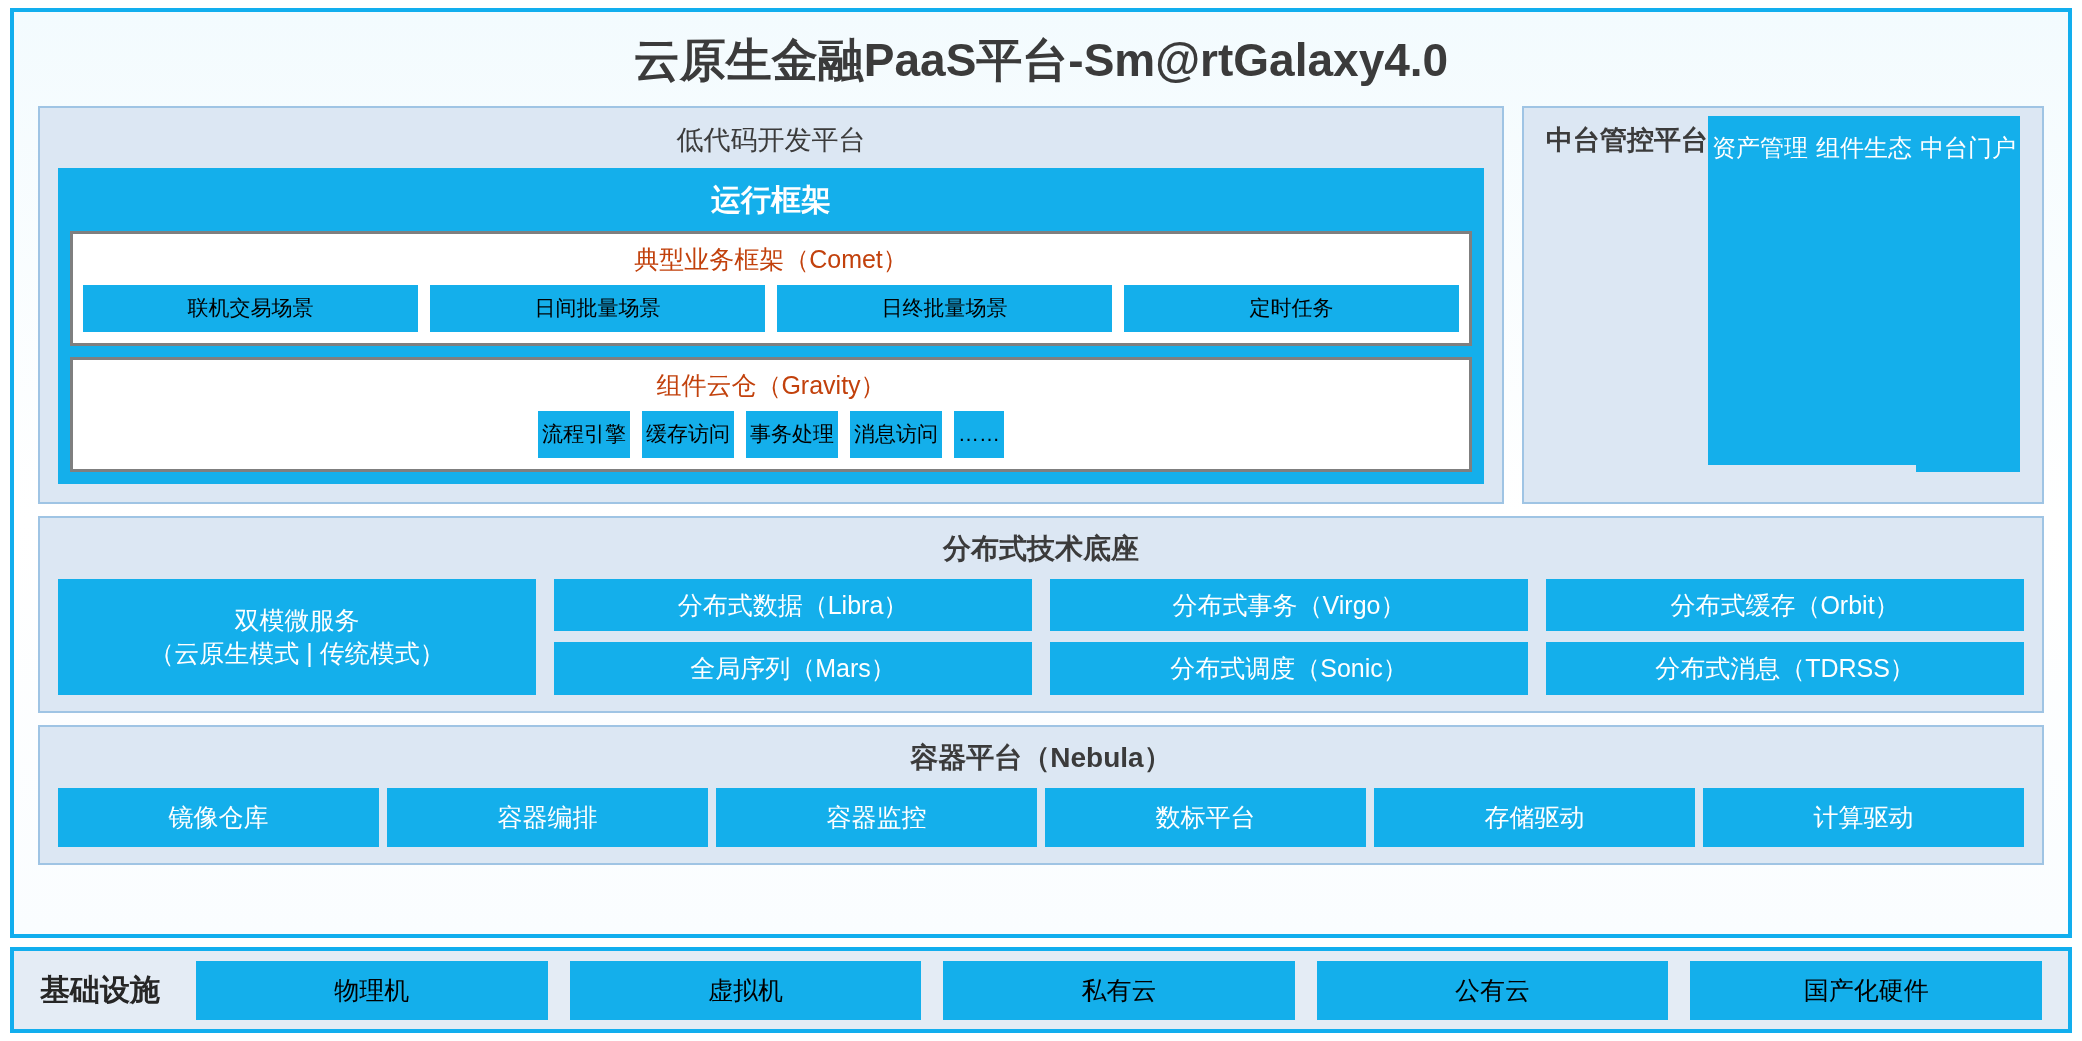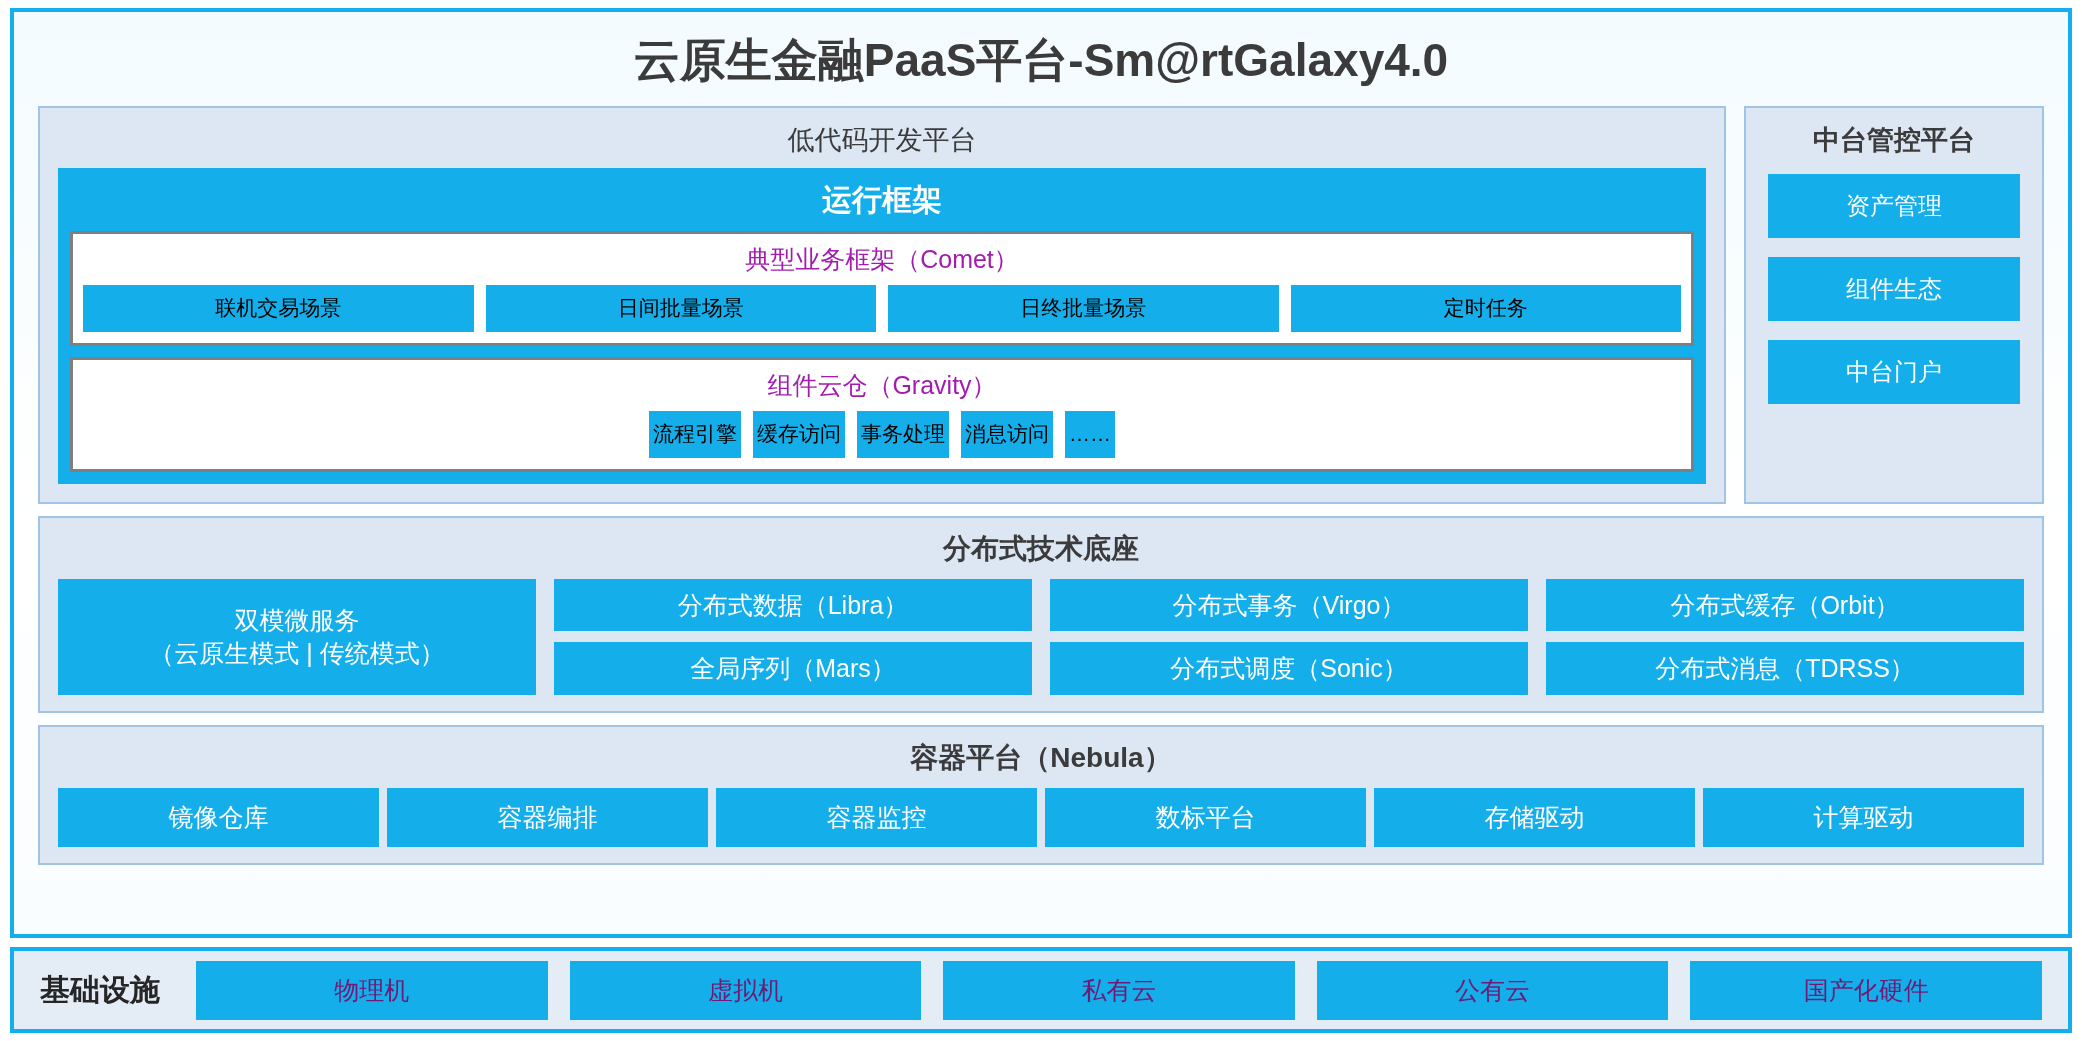--- a/index.html
+++ b/index.html
@@ -89,21 +89,21 @@
     background:#ffffff;
     border:3px solid #7f7f7f;
     box-sizing:border-box;
     padding:7px 10px 11px 10px;
     display:flex;flex-direction:column;
   }
   .whitecard + .whitecard{margin-top:11px;align-items:center;}
   .card-title{
     text-align:center;
     font-size:25px;
-    color:#a21caf;
+    color:#c2410c;
     padding:2px 0 9px 0;
     white-space:nowrap;
   }
   .chip-row{display:flex;gap:12px;}
   .chip{
     flex:1 1 0;
     background:#14AFEB;
     color:#000000;
     font-size:21px;
     text-align:center;
@@ -127,21 +127,21 @@
     white-space:nowrap;
   }
 
   .runtime{flex:1 1 62%;}
   .devplat{flex:1 1 38%;}
 
   
   .mgmt{
     flex:0 0 300px;
     padding:8px 22px 18px 22px;
-    display:flex;flex-direction:column;
+    display:flex;
   }
   .mgmt .section-title{font-size:27px;font-weight:700;padding-bottom:16px;}
   .mgmt-item{
     background:#14AFEB;color:#fff;
     font-size:24px;text-align:center;
     padding:16px 4px;margin-bottom:19px;
     white-space:nowrap;
   }
   .mgmt-item:last-child{margin-bottom:12px;font-family:Liberation Serif, serif;}
 
@@ -182,21 +182,21 @@
 
   
   .infra-label{
     flex:0 0 auto;
     font-size:30px;font-weight:700;color:#262626;
     margin-right:36px;white-space:nowrap;
   }
   .infra-row{flex:1 1 auto;display:flex;gap:22px;}
   .infra-tile{
     flex:1 1 0;
-    background:#14AFEB;color:#701a75;
+    background:#14AFEB;color:#000000;
     font-size:25px;text-align:center;
     padding:13px 4px;box-sizing:border-box;
     white-space:nowrap;
   }
 </style>
 </head>
 <body>
 
 <div class="page">
 

